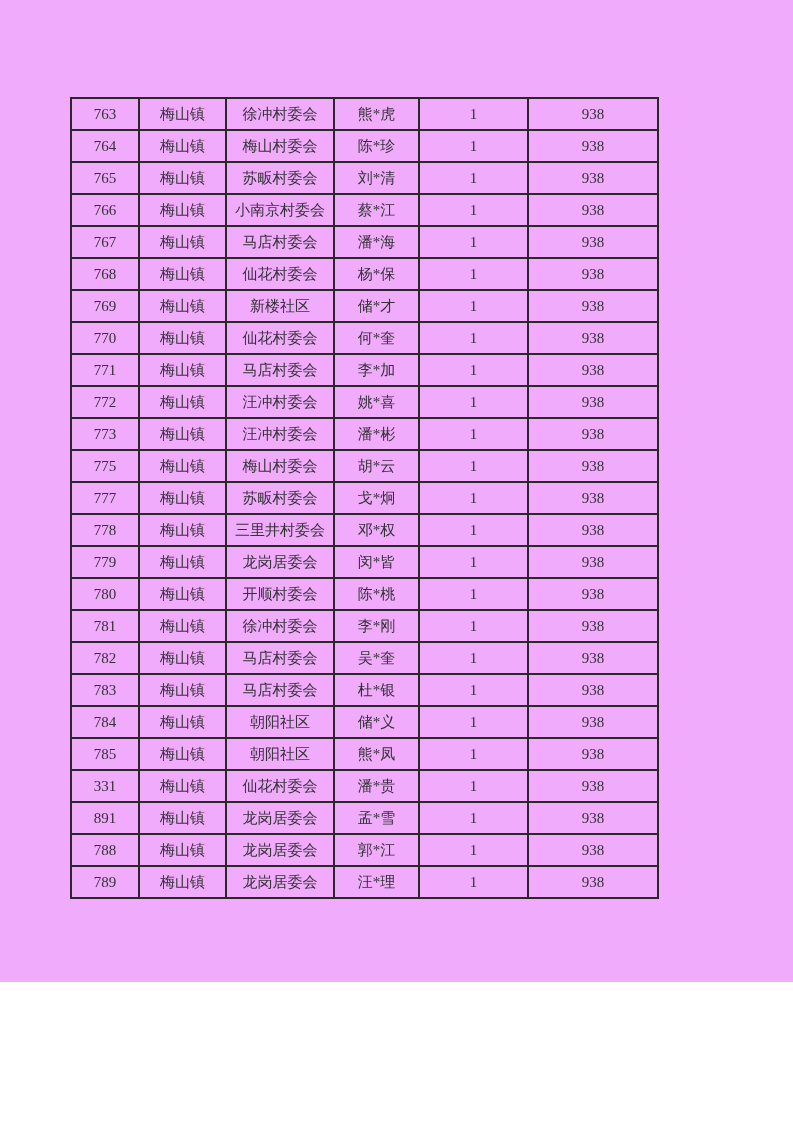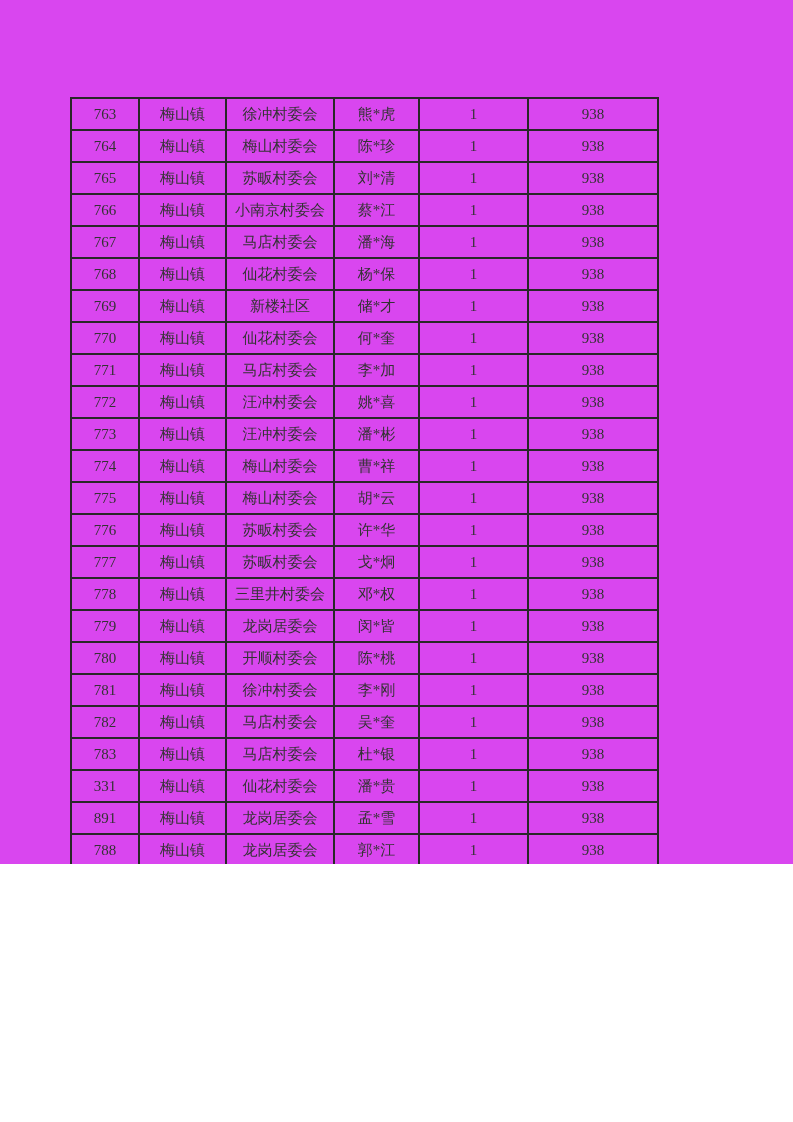--- a/index.html
+++ b/index.html
@@ -4,22 +4,22 @@
 <style>
   html, body {
     margin: 0;
     padding: 0;
     background: #ffffff;
     font-family: "Liberation Serif", "DejaVu Serif", serif;
   }
   .sheet {
     position: relative;
     width: 793px;
-    height: 864px;
-    background: #d946ef;
+    height: 982px;
+    background: #f0abfc;
     overflow: hidden;
   }
   table.roster {
     position: absolute;
     left: 70px;
     top: 97px;
     width: 587px;
     border-collapse: collapse;
     table-layout: fixed;
   }
@@ -148,46 +148,30 @@
 
         <tr>
           <td>773</td>
           <td>梅山镇</td>
           <td>汪冲村委会</td>
           <td>潘*彬</td>
           <td>1</td>
           <td>938</td>
         </tr>
 
-        <tr>
-          <td>774</td>
-          <td>梅山镇</td>
-          <td>梅山村委会</td>
-          <td>曹*祥</td>
-          <td>1</td>
-          <td>938</td>
-        </tr>
 
         <tr>
           <td>775</td>
           <td>梅山镇</td>
           <td>梅山村委会</td>
           <td>胡*云</td>
           <td>1</td>
           <td>938</td>
         </tr>
 
-        <tr>
-          <td>776</td>
-          <td>梅山镇</td>
-          <td>苏畈村委会</td>
-          <td>许*华</td>
-          <td>1</td>
-          <td>938</td>
-        </tr>
 
         <tr>
           <td>777</td>
           <td>梅山镇</td>
           <td>苏畈村委会</td>
           <td>戈*炯</td>
           <td>1</td>
           <td>938</td>
         </tr>
 
@@ -238,21 +222,37 @@
 
         <tr>
           <td>783</td>
           <td>梅山镇</td>
           <td>马店村委会</td>
           <td>杜*银</td>
           <td>1</td>
           <td>938</td>
         </tr>
 
-
+        <tr>
+          <td>784</td>
+          <td>梅山镇</td>
+          <td>朝阳社区</td>
+          <td>储*义</td>
+          <td>1</td>
+          <td>938</td>
+        </tr>
+
+        <tr>
+          <td>785</td>
+          <td>梅山镇</td>
+          <td>朝阳社区</td>
+          <td>熊*凤</td>
+          <td>1</td>
+          <td>938</td>
+        </tr>
 
         <tr>
           <td>331</td>
           <td>梅山镇</td>
           <td>仙花村委会</td>
           <td>潘*贵</td>
           <td>1</td>
           <td>938</td>
         </tr>
 

